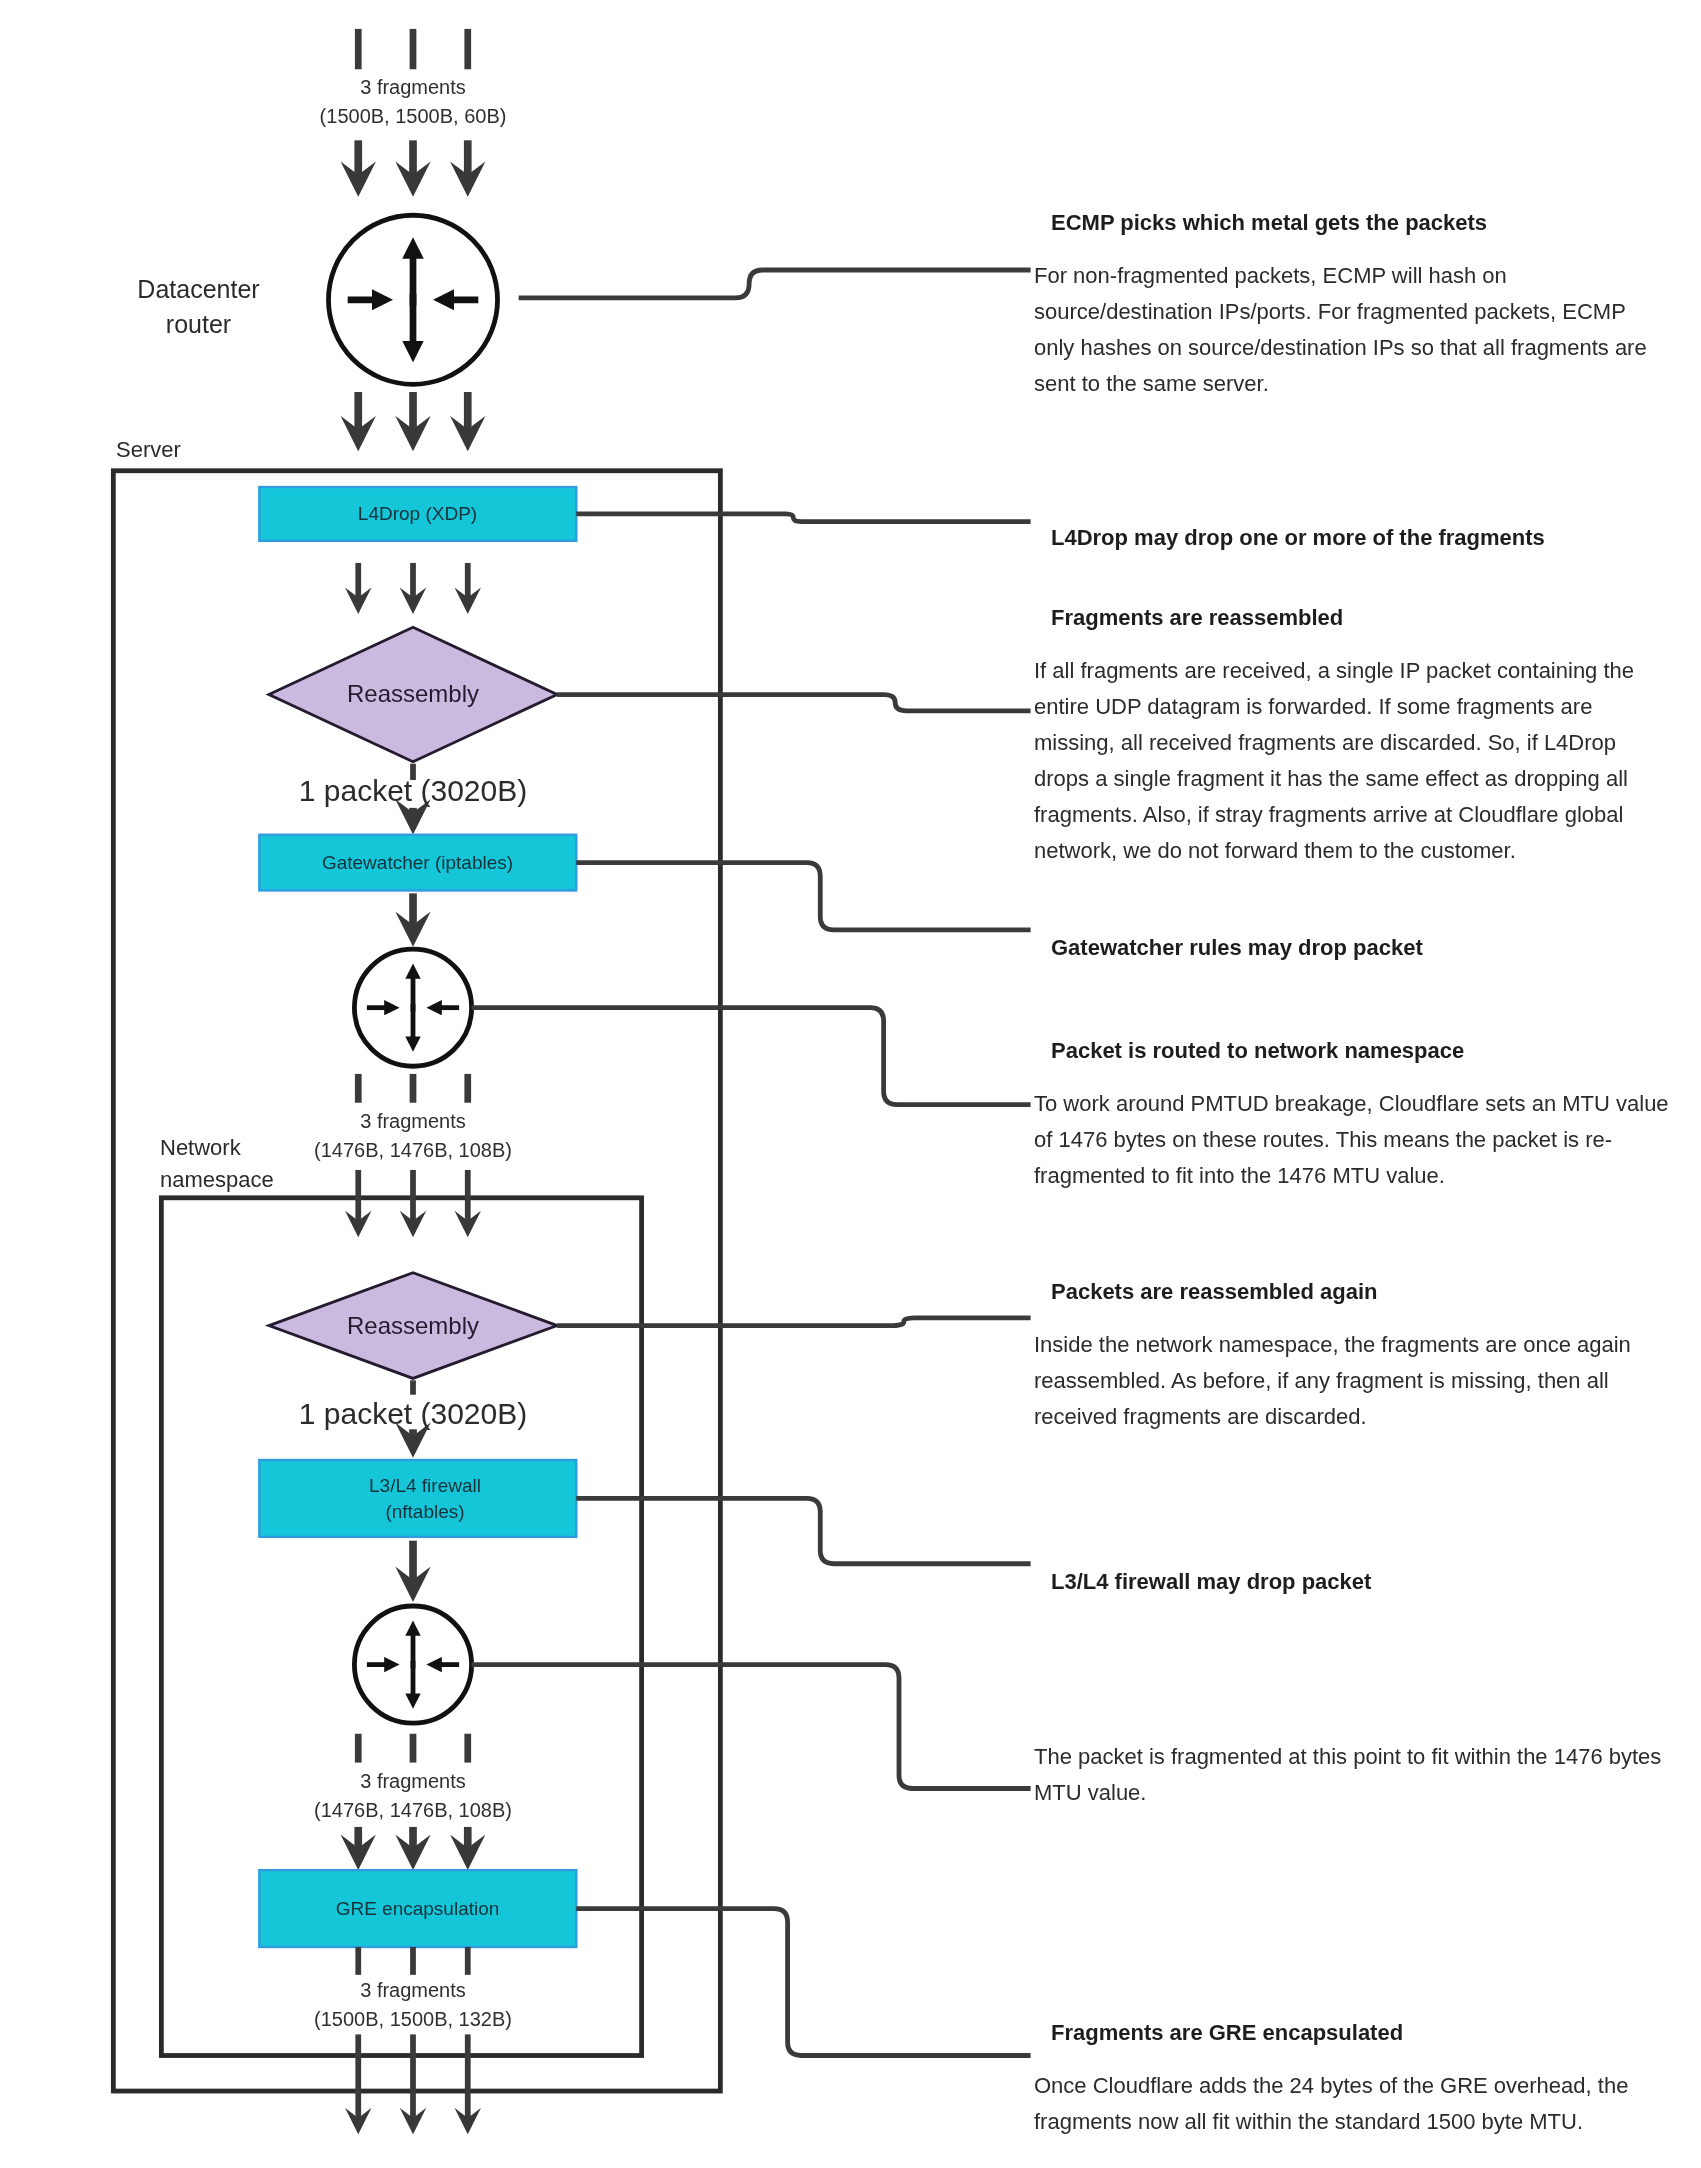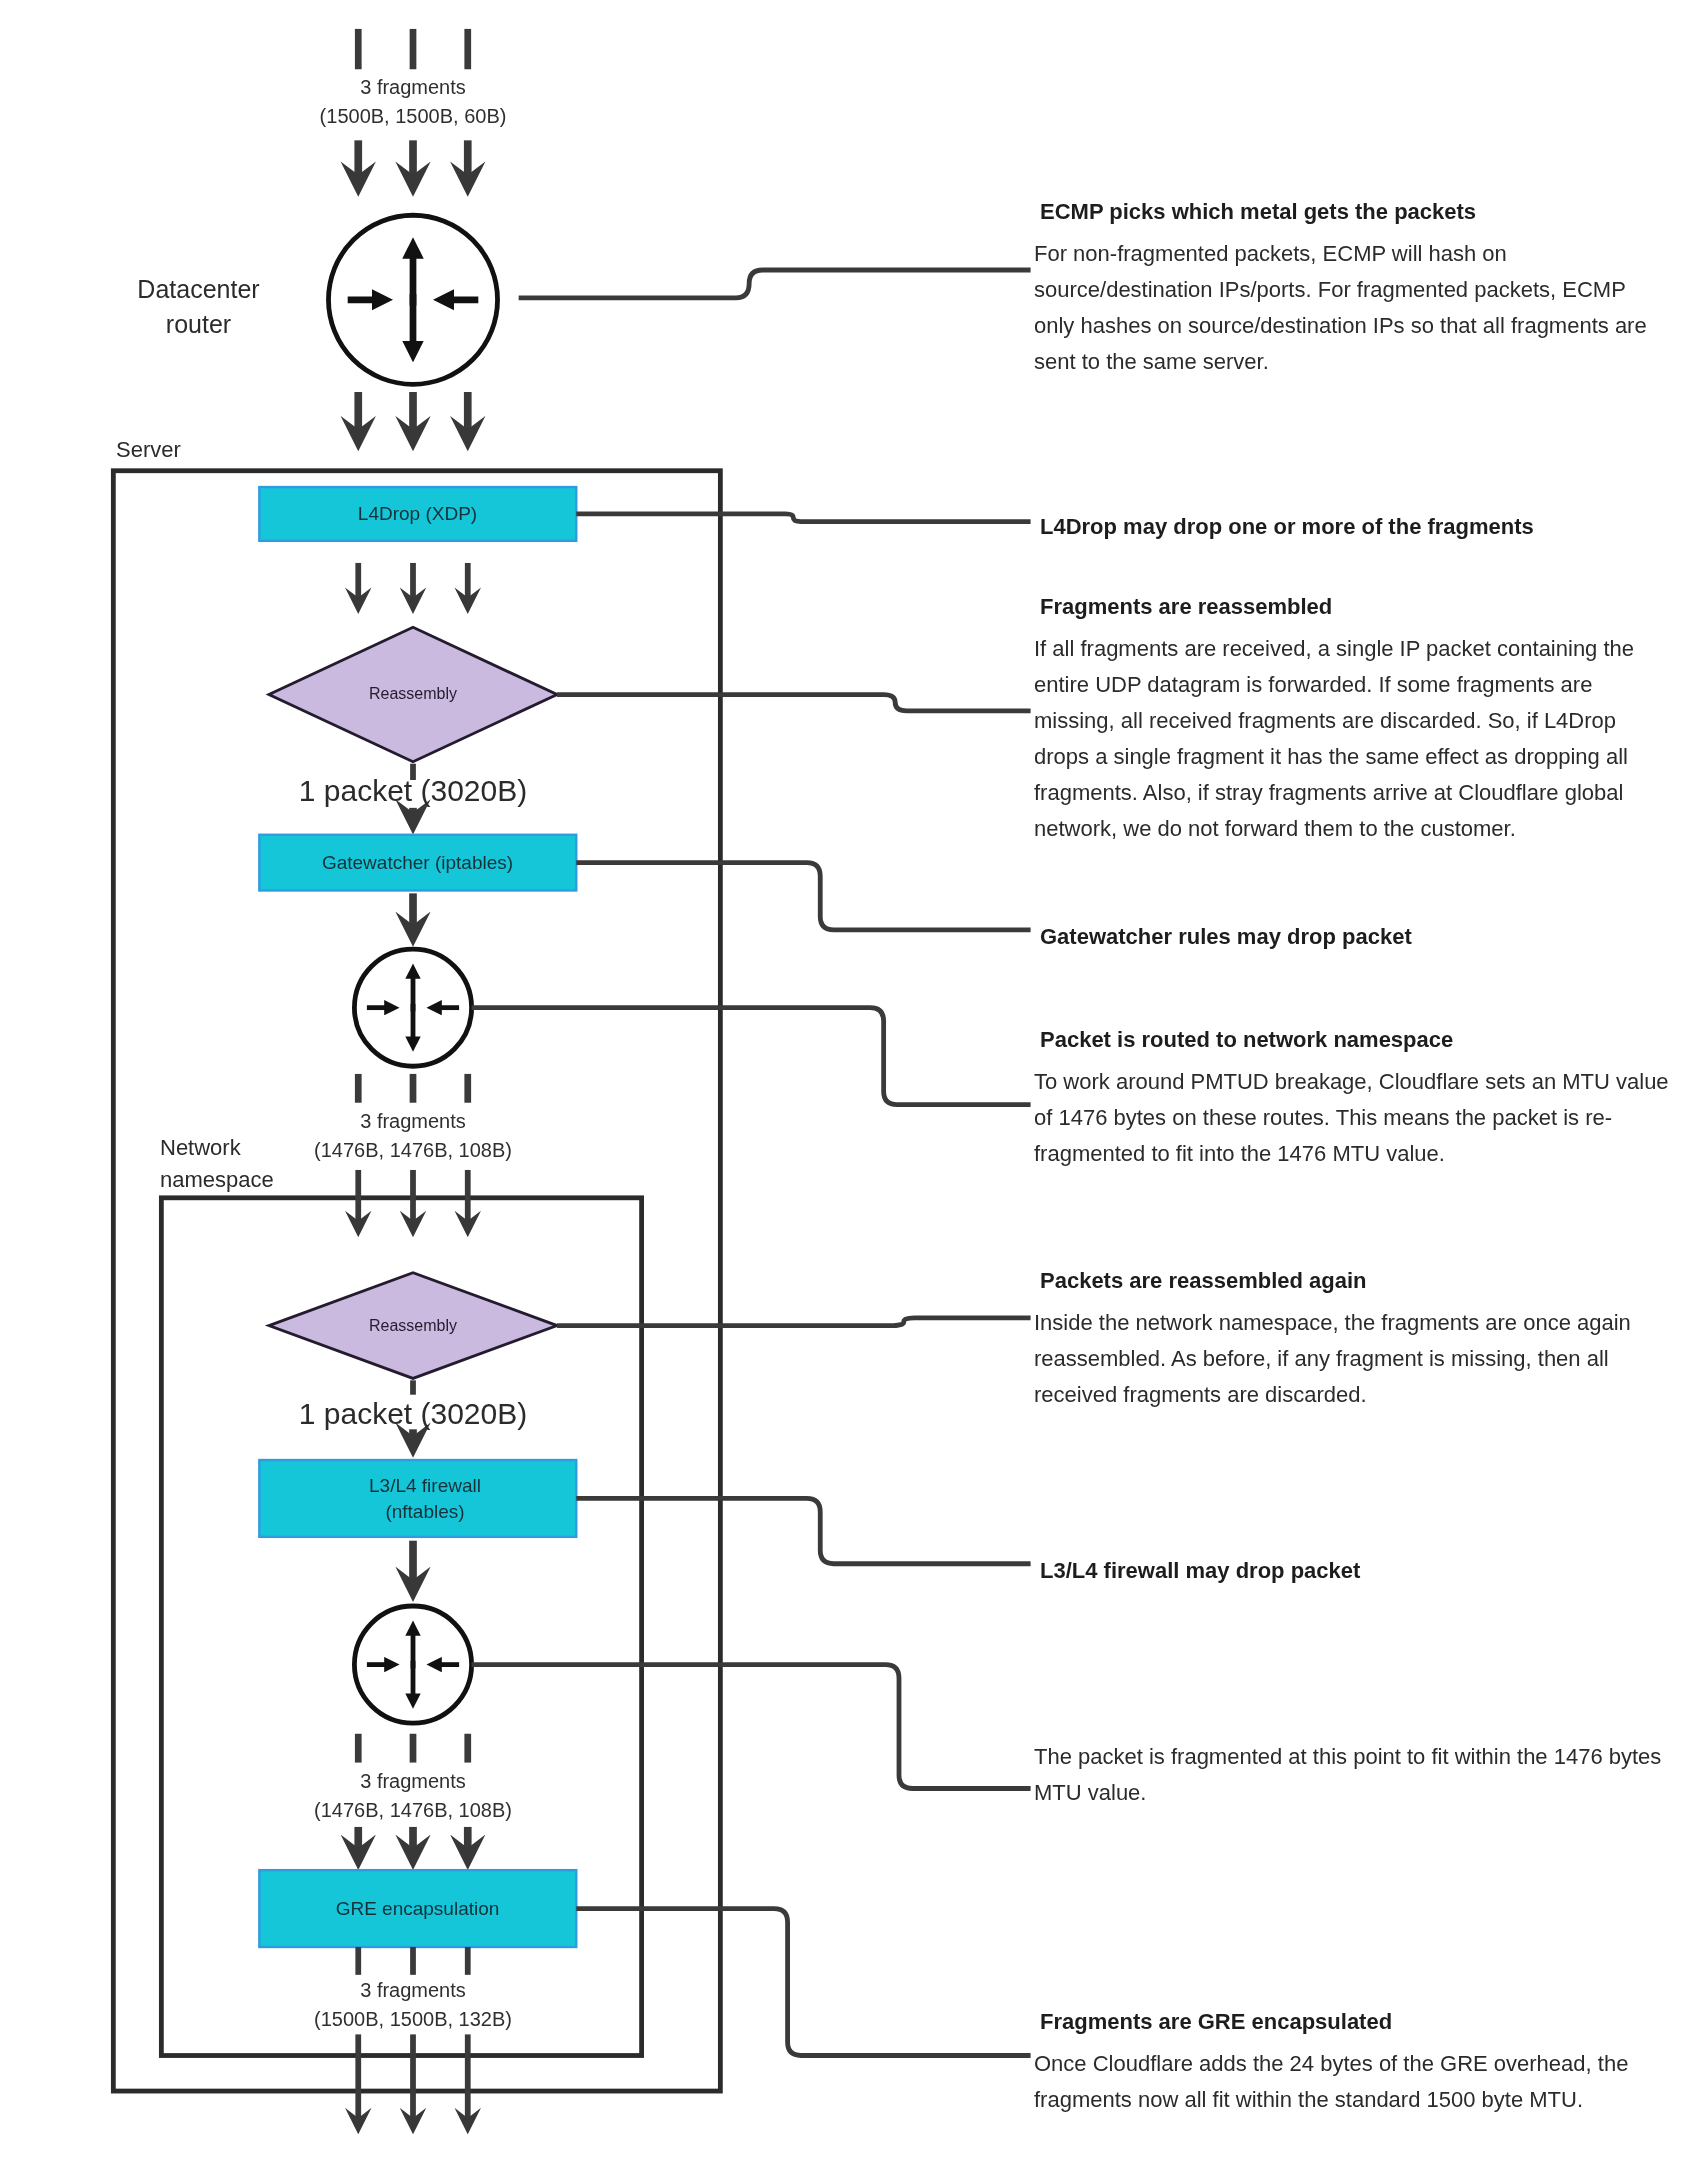--- a/index.html
+++ b/index.html
@@ -9,23 +9,23 @@
   .caption{position:absolute;transform:translateX(-50%);text-align:center;
            font-size:20px;line-height:29px;white-space:nowrap;color:#2f2f2f;}
   .packet-label{position:absolute;transform:translateX(-50%);text-align:center;
            font-size:30px;white-space:nowrap;color:#2b2b2b;}
   .side-label{position:absolute;font-size:22px;color:#2b2b2b;line-height:32px;}
   .dc-label{position:absolute;left:112px;top:272px;width:173px;text-align:center;
            font-size:25px;line-height:35px;color:#2b2b2b;}
   .node-label{position:absolute;display:flex;align-items:center;justify-content:center;
            flex-direction:column;font-size:19px;color:#15323a;}
   .diamond-label{position:absolute;display:flex;align-items:center;justify-content:center;
-           font-size:16px;color:#241c2e;}
+           font-size:24px;color:#241c2e;}
   .ann{position:absolute;left:1034px;width:636px;font-size:22px;line-height:36px;}
-  .ann h3{margin:6px;font-size:22px;line-height:36px;font-weight:700;color:#1d1d1d;}
+  .ann h3{margin:17px;font-size:22px;line-height:36px;font-weight:700;color:#1d1d1d;}
   .ann p{margin:0;color:#2b2b2b;}
 </style>
 </head>
 <body>
 
 <div class="canvas">
 
 <svg class="diagram" width="1701" height="2168" viewBox="0 0 1771 2257">
   <defs>
     <marker id="chev" viewBox="0 0 10 10" refX="6" refY="5" markerWidth="4.6" markerHeight="5" orient="auto" markerUnits="strokeWidth">

